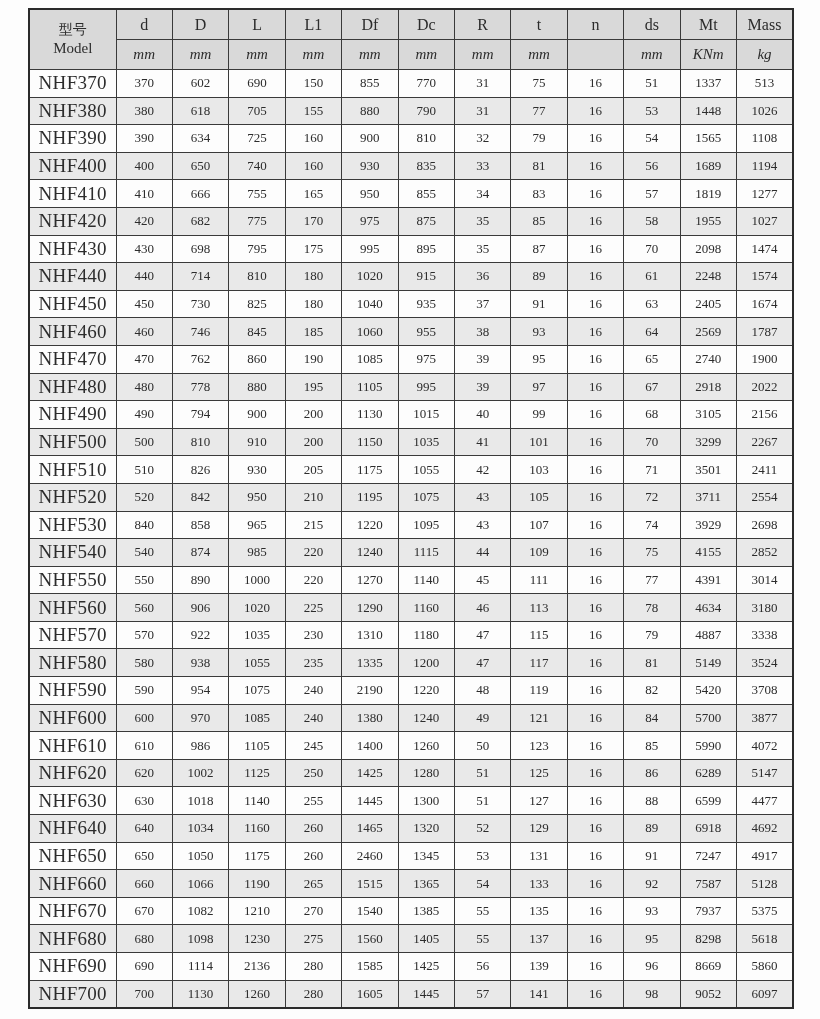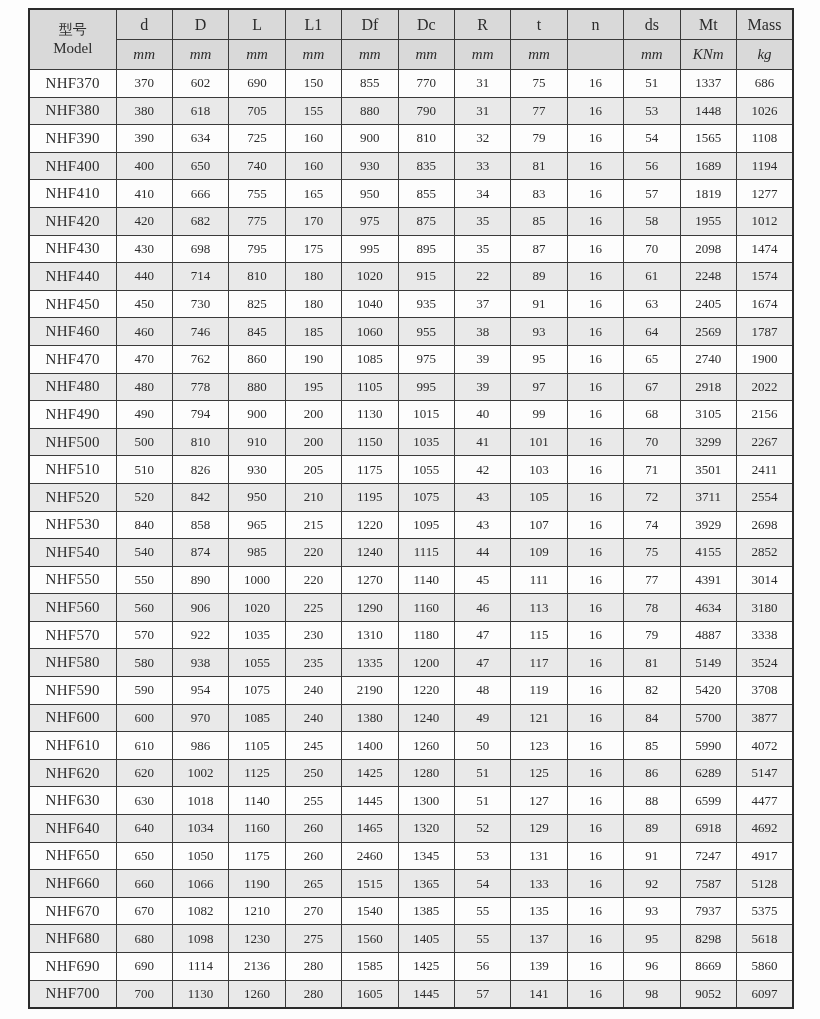--- a/index.html
+++ b/index.html
@@ -49,21 +49,21 @@
     font-size: 15px;
     line-height: 1.25;
   }
   th.model-head .zh { font-size: 14px; }
   tbody td {
     height: 26.6px;
     font-size: 13px;
     background: #fdfdfd;
   }
   tbody td.model-cell {
-    font-size: 15px;
+    font-size: 19px;
     letter-spacing: 0.3px;
   }
   tbody tr:nth-child(even) td {
     background: #e9e9e9;
   }
 </style>
 </head>
 <body>
 
 <div class="page">
@@ -124,21 +124,21 @@
           <td>602</td>
           <td>690</td>
           <td>150</td>
           <td>855</td>
           <td>770</td>
           <td>31</td>
           <td>75</td>
           <td>16</td>
           <td>51</td>
           <td>1337</td>
-          <td>686</td>
+          <td>513</td>
         </tr>
         <tr>
           <td class="model-cell">NHF380</td>
           <td>380</td>
           <td>618</td>
           <td>705</td>
           <td>155</td>
           <td>880</td>
           <td>790</td>
           <td>31</td>
@@ -199,21 +199,21 @@
           <td>682</td>
           <td>775</td>
           <td>170</td>
           <td>975</td>
           <td>875</td>
           <td>35</td>
           <td>85</td>
           <td>16</td>
           <td>58</td>
           <td>1955</td>
-          <td>1012</td>
+          <td>1027</td>
         </tr>
         <tr>
           <td class="model-cell">NHF430</td>
           <td>430</td>
           <td>698</td>
           <td>795</td>
           <td>175</td>
           <td>995</td>
           <td>895</td>
           <td>35</td>
@@ -224,21 +224,21 @@
           <td>1474</td>
         </tr>
         <tr>
           <td class="model-cell">NHF440</td>
           <td>440</td>
           <td>714</td>
           <td>810</td>
           <td>180</td>
           <td>1020</td>
           <td>915</td>
-          <td>22</td>
+          <td>36</td>
           <td>89</td>
           <td>16</td>
           <td>61</td>
           <td>2248</td>
           <td>1574</td>
         </tr>
         <tr>
           <td class="model-cell">NHF450</td>
           <td>450</td>
           <td>730</td>

